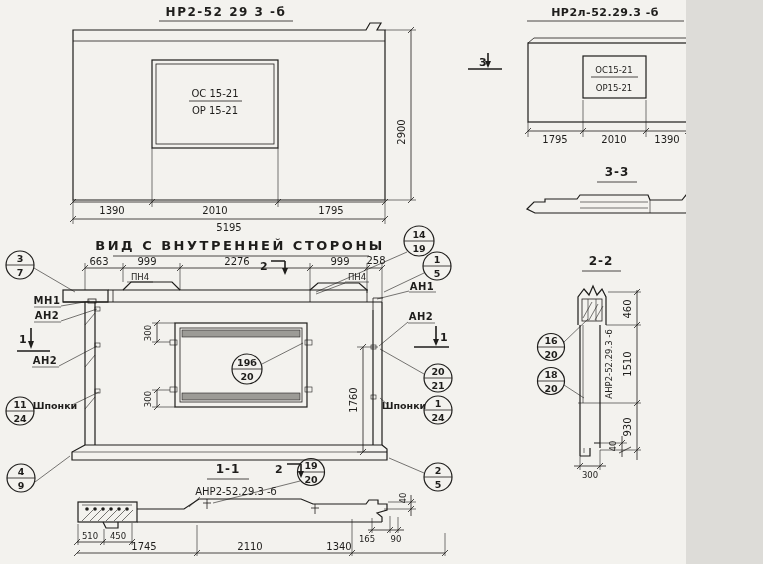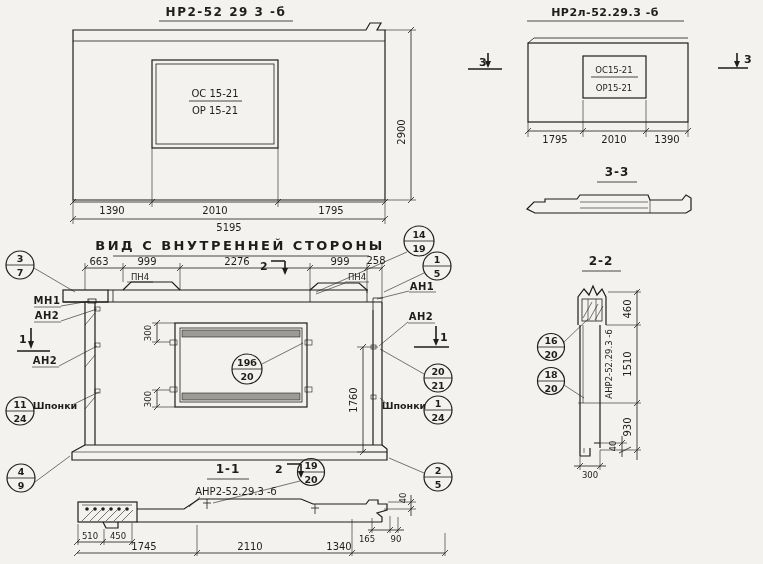--- a/index.html
+++ b/index.html
@@ -1,16 +1,16 @@
 <!DOCTYPE html>
 <html><head>
 <meta charset="utf-8">
 <style>
   html,body{margin:0;padding:0;background:#dddcd8;}
-  .sheet{width:763px;height:564px;background:#f3f2ee;position:relative;overflow:hidden;}
+  .sheet{width:686px;height:564px;background:#f3f2ee;position:relative;overflow:hidden;}
   svg{display:block;}
   text{fill:#1e1d1b;font-family:"DejaVu Sans",sans-serif;}
   .t-title{font-size:12px;font-weight:700;letter-spacing:1.5px;}
   .t-title-s{font-size:11px;font-weight:700;letter-spacing:0.5px;}
   .t-view{font-size:13px;font-weight:700;letter-spacing:2.5px;}
   .t-sec{font-size:12px;font-weight:700;letter-spacing:1px;}
   .t-dim{font-size:10px;}
   .t-dim-s{font-size:8.5px;}
   .t-lbl{font-size:10px;font-weight:700;letter-spacing:0.5px;}
   .t-call{font-size:9.5px;font-weight:700;}

